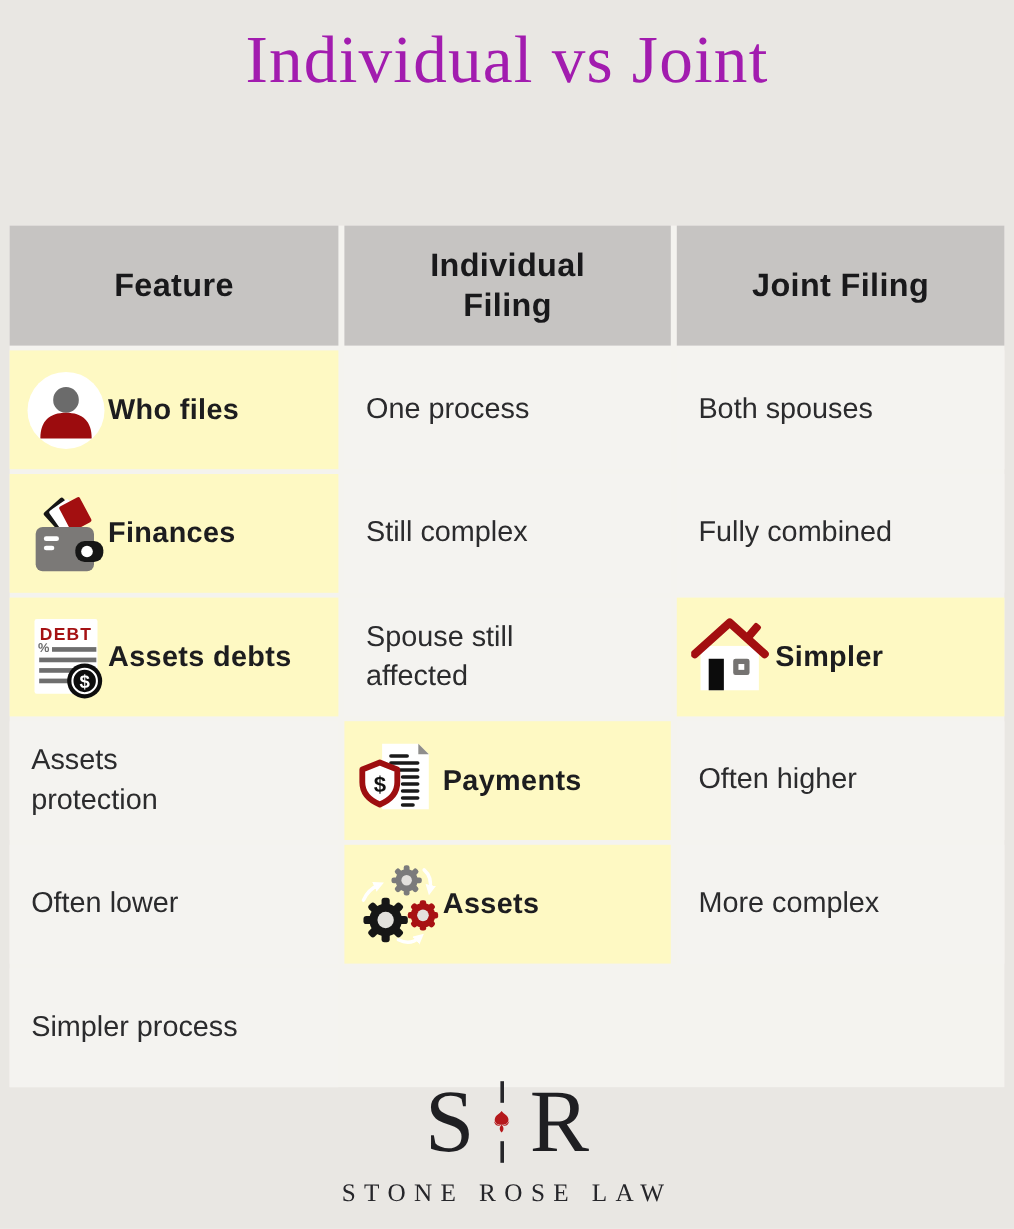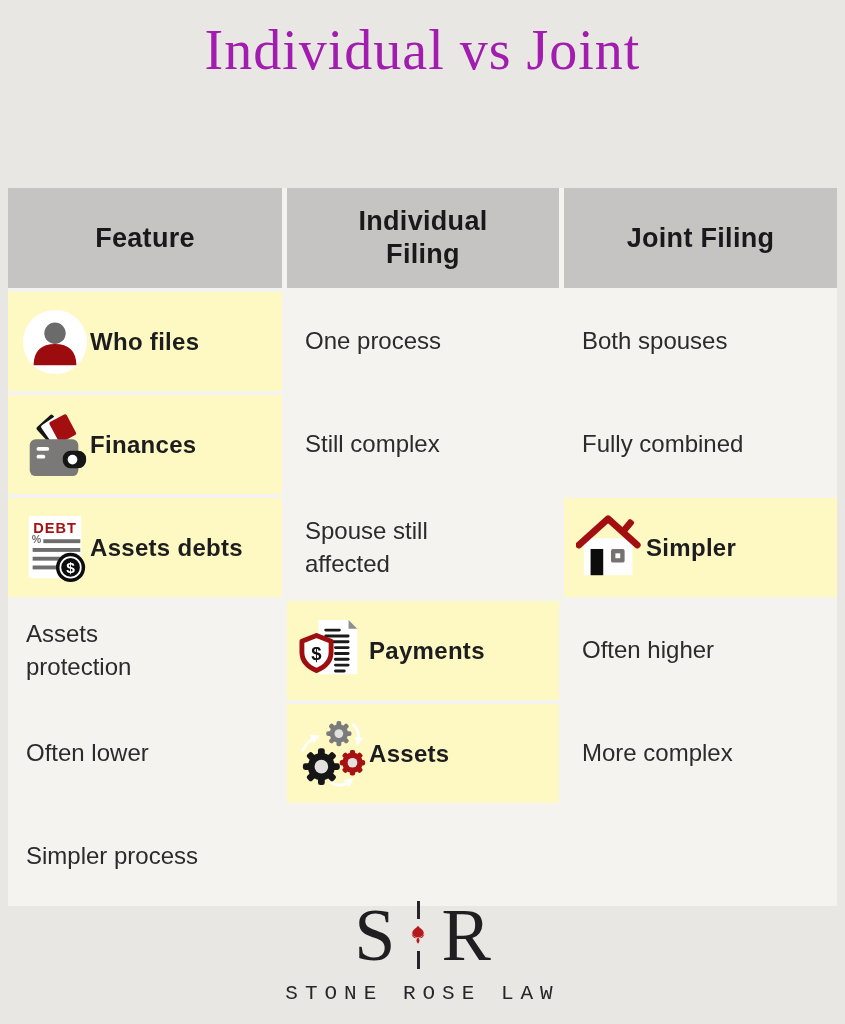--- a/index.html
+++ b/index.html
@@ -62,21 +62,21 @@
   }
   .logo-mark { display:flex; align-items:center; gap:12px; }
   .logo-letter {
     font-family:"Liberation Serif", serif;
     font-size:74px; line-height:1; color:#1f1f22; font-weight:500;
   }
   .logo-divider { display:flex; flex-direction:column; align-items:center; gap:5px; }
   .logo-dash { width:3px; height:18px; background:#26262a; }
   .brand {
     margin-top:10px;
-    font-family:Liberation Mono, monospace;
+    font-family:Liberation Serif, serif;
     font-size:21px; letter-spacing:7px; color:#26262a;
   }
 </style>
 </head>
 <body>
 
 <div class="canvas">
 
   <div class="title">
     <div>Individual vs Joint</div>

